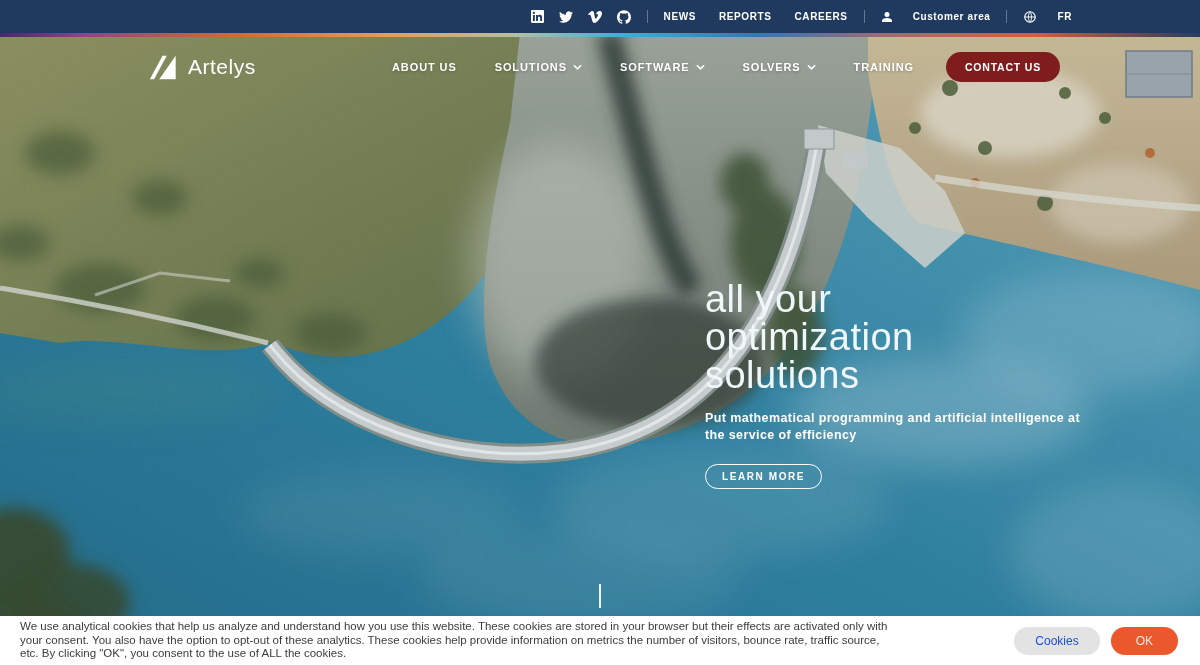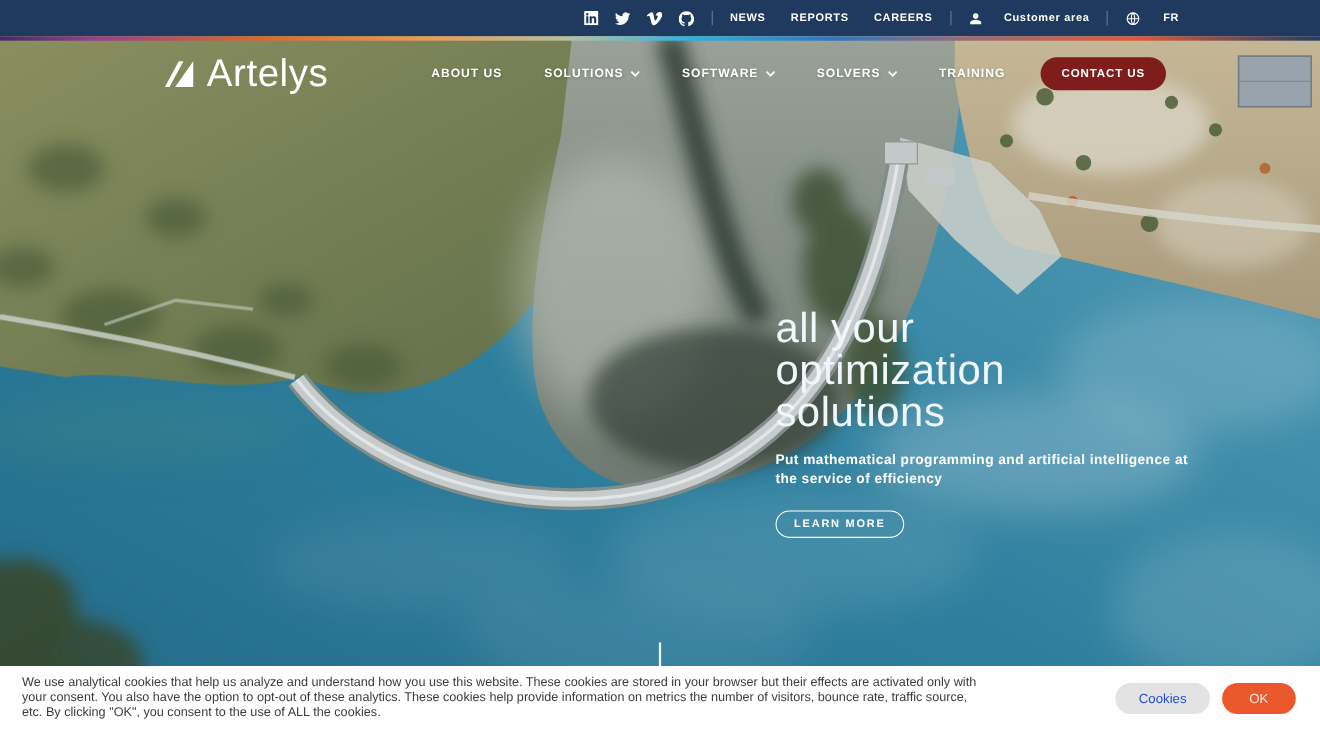--- a/index.html
+++ b/index.html
@@ -28,21 +28,21 @@
     background:linear-gradient(90deg,#432b6b 0%,#93408f 7%,#d96a2e 20%,#e89a55 32%,
       #b5bfa5 43%,#31b2e0 52%,#3077bd 63%,#a06a74 74%,#de5a3b 86%,#223f62 100%);
   }
 
   
   .mainnav {
     position:absolute; top:37px; left:0; right:0; height:60px; z-index:2;
     display:flex; align-items:center; padding:0 140px 0 148px;
   }
   .brand { display:flex; align-items:center; gap:10px; color:#fff; text-decoration:none; }
-  .brand-name { font-size:35px; font-weight:400; letter-spacing:.5px; }
+  .brand-name { font-size:21px; font-weight:400; letter-spacing:.5px; }
   .menu { margin-left:auto; display:flex; align-items:center; gap:38px; }
   .menu a {
     color:#fff; font-size:11px; font-weight:bold; letter-spacing:.9px;
     text-decoration:none; display:flex; align-items:center; gap:6px; white-space:nowrap;
     text-shadow:0 1px 3px rgba(0,0,0,.25);
   }
   .contact-btn {
     margin-left:32px; background:#7f1d1d; color:#fff; text-decoration:none;
     font-size:10.5px; font-weight:bold; letter-spacing:.8px;
     padding:9px 19px; border-radius:16px; white-space:nowrap;
@@ -57,21 +57,21 @@
   .learn-more {
     display:inline-block; margin-top:20px; border:1.5px solid #fff; border-radius:13px;
     padding:6px 16px; color:#fff; font-size:10px; font-weight:bold; letter-spacing:1.6px;
     text-decoration:none;
   }
   .scroll-line { position:absolute; left:599px; top:584px; width:2px; height:24px;
     background:rgba(255,255,255,.92); z-index:2; }
 
   
   .cookie-bar {
-    position:absolute; left:0; right:0; bottom:0; height:60px; background:#fff; z-index:6;
+    position:absolute; left:0; right:0; bottom:0; height:49px; background:#fff; z-index:6;
     display:flex; align-items:center;
   }
   .cookie-text { padding-left:20px; font-size:11.5px; line-height:13.5px; color:#3c3c3c; }
   .cookie-actions { margin-left:auto; margin-right:22px; display:flex; align-items:center; gap:11px; }
   .btn-cookies {
     background:#e3e3e3; color:#1d4ed8; border:none; border-radius:14px;
     padding:7px 21px; font-size:12px; font-family:inherit; cursor:pointer;
   }
   .btn-ok {
     background:#ea582c; color:rgba(255,255,255,.88); border:none; border-radius:14px;

